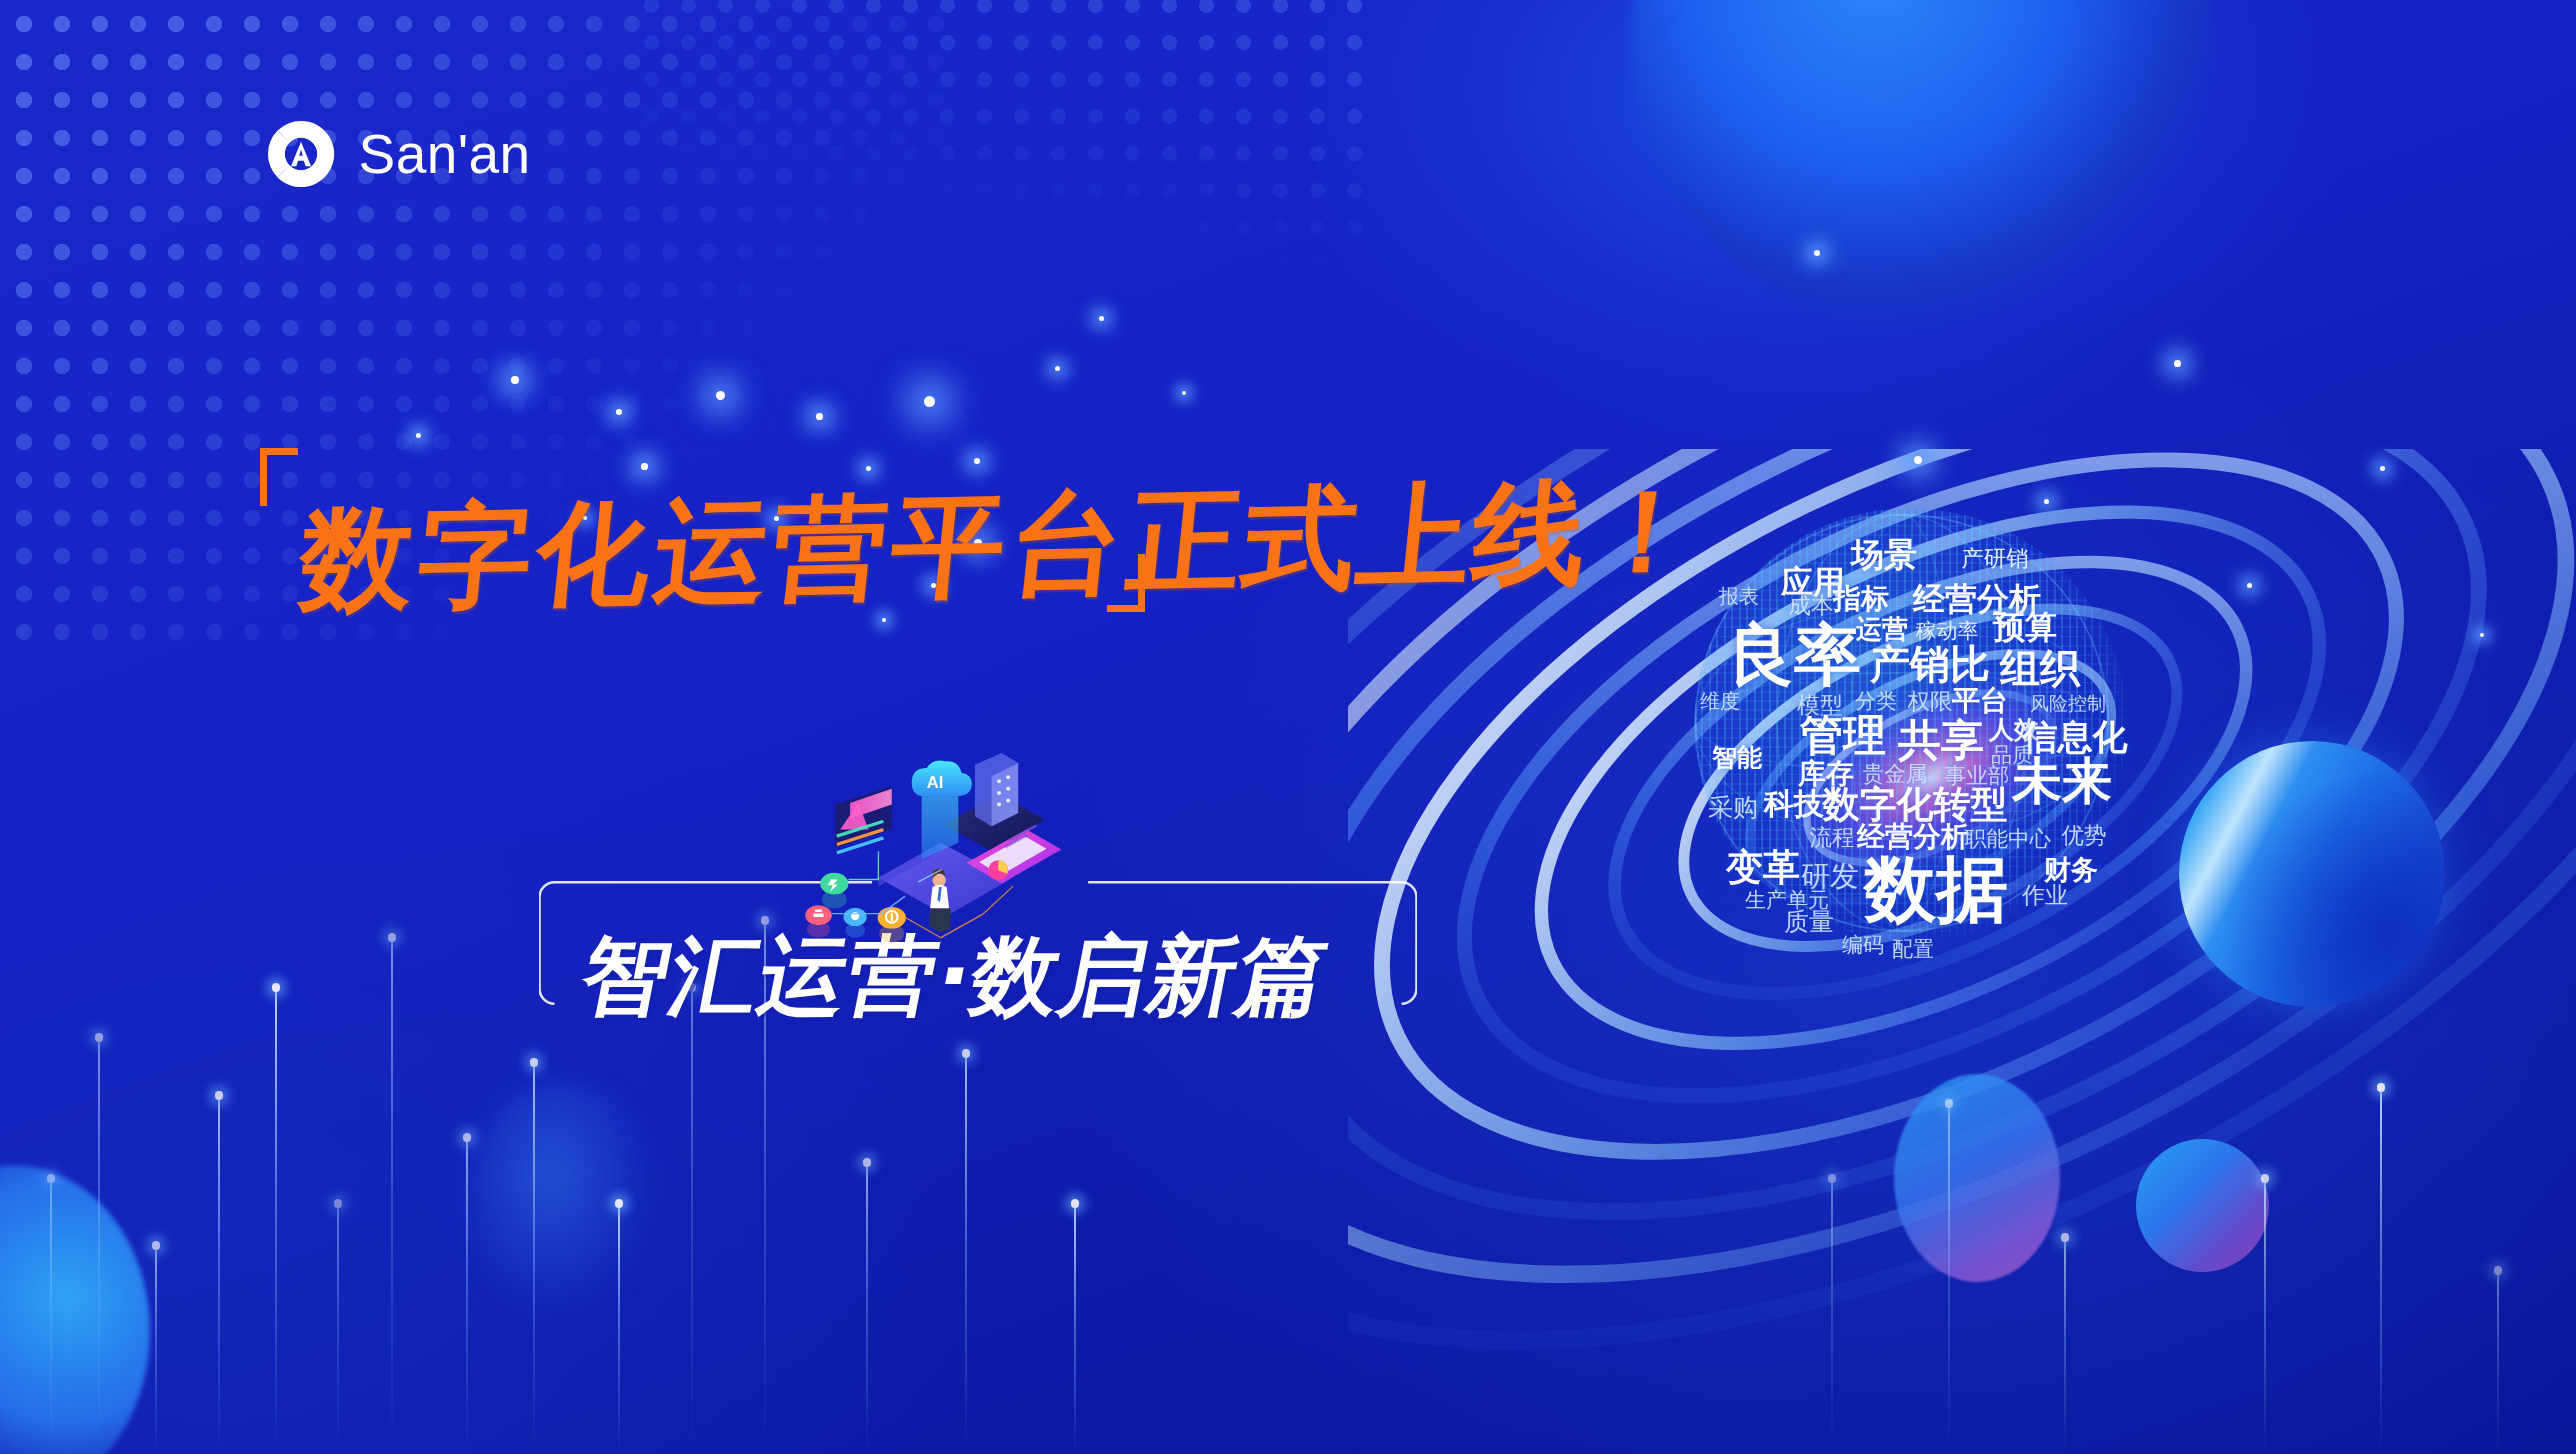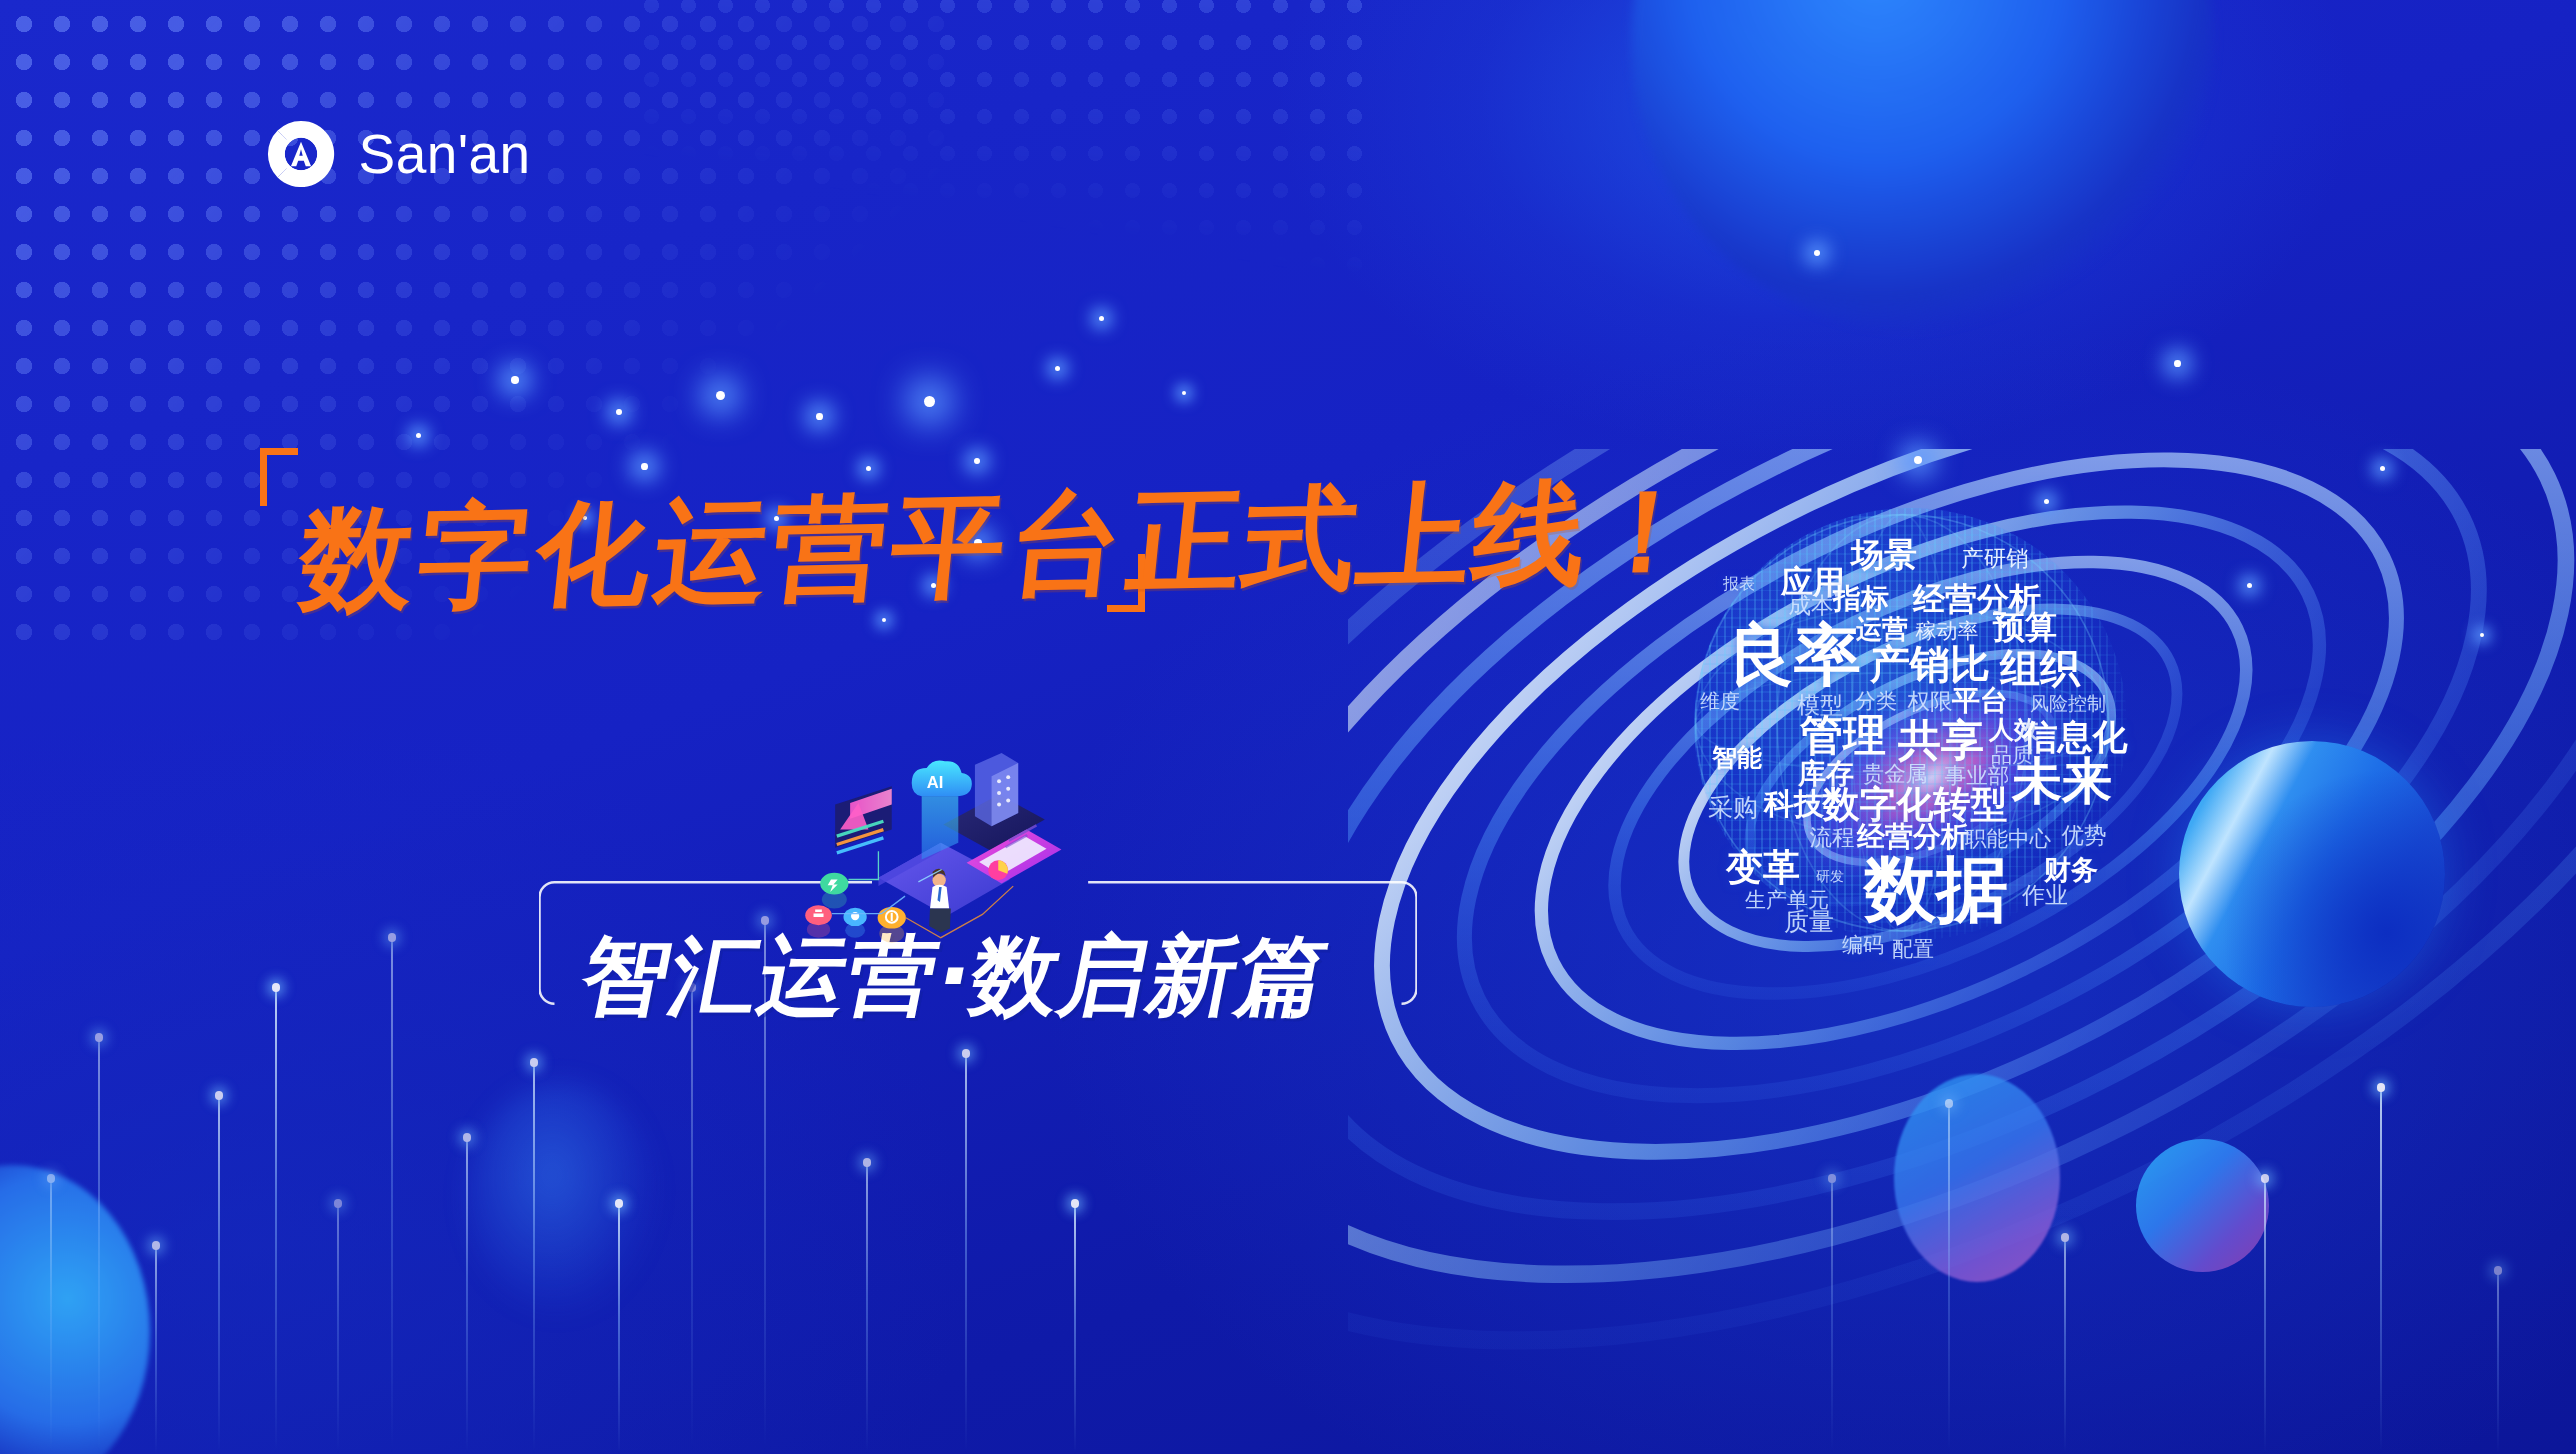--- a/index.html
+++ b/index.html
@@ -400,21 +400,21 @@
       <ellipse cx="250" cy="258" rx="248" ry="250" fill="none" stroke="rgba(120,220,255,.28)" stroke-width="2"></ellipse>
       <ellipse cx="250" cy="258" rx="150" ry="250" fill="none" stroke="rgba(120,220,255,.20)" stroke-width="2"></ellipse>
       <ellipse cx="250" cy="258" rx="60" ry="250" fill="none" stroke="rgba(120,220,255,.14)" stroke-width="2"></ellipse>
       <ellipse cx="250" cy="258" rx="248" ry="140" fill="none" stroke="rgba(120,220,255,.16)" stroke-width="2"></ellipse>
       <ellipse cx="250" cy="258" rx="248" ry="60" fill="none" stroke="rgba(120,220,255,.12)" stroke-width="2"></ellipse>
     </svg>
     <div id="wordcloud">
         <span class="wc-word" style="left: 190px; top: 46px; font-size: 33px;">场景</span>
         <span class="wc-word w-light" style="left: 301px; top: 50px; font-size: 22.5px;">产研销</span>
         <span class="wc-word" style="left: 119px; top: 74px; font-size: 32px;">应用</span>
-        <span class="wc-word w-dim" style="left: 45px; top: 76px; font-size: 16px;">报表</span>
+        <span class="wc-word w-dim" style="left: 45px; top: 88px; font-size: 20px;">报表</span>
         <span class="wc-word w-dim" style="left: 117px; top: 97px; font-size: 22.5px;">成本</span>
         <span class="wc-word" style="left: 167px; top: 91px; font-size: 28px;">指标</span>
         <span class="wc-word" style="left: 283px; top: 91px; font-size: 32px;">经营分析</span>
         <span class="wc-word" style="left: 188px; top: 121px; font-size: 26px;">运营</span>
         <span class="wc-word w-light" style="left: 253px; top: 123px; font-size: 21px;">稼动率</span>
         <span class="wc-word" style="left: 331px; top: 119px; font-size: 32px;">预算</span>
         <span class="wc-word" style="left: 100px; top: 147px; font-size: 67px;">良率</span>
         <span class="wc-word" style="left: 236px; top: 156px; font-size: 40px;">产销比</span>
         <span class="wc-word" style="left: 346px; top: 160px; font-size: 40px;">组织</span>
         <span class="wc-word w-dim" style="left: 26px; top: 193px; font-size: 20px;">维度</span>
@@ -434,21 +434,21 @@
         <span class="wc-word w-dim" style="left: 279px; top: 268px; font-size: 21.6px; padding-left: 8px;">事业部</span>
         <span class="wc-word" style="left: 368px; top: 273px; font-size: 50px;">未来</span>
         <span class="wc-word w-dim" style="left: 39px; top: 299px; font-size: 25px;">采购</span>
         <span class="wc-word" style="left: 100px; top: 296px; font-size: 30px;">科技</span>
         <span class="wc-word" style="left: 221px; top: 296px; font-size: 37px;">数字化转型</span>
         <span class="wc-word w-dim" style="left: 138px; top: 329px; font-size: 22.5px;">流程</span>
         <span class="wc-word" style="left: 219px; top: 329px; font-size: 28px;">经营分析</span>
         <span class="wc-word w-dim" style="left: 314px; top: 331px; font-size: 21.6px;">职能中心</span>
         <span class="wc-word w-dim" style="left: 390px; top: 327px; font-size: 22.5px;">优势</span>
         <span class="wc-word" style="left: 69px; top: 359px; font-size: 37px;">变革</span>
-        <span class="wc-word w-dim" style="left: 136px; top: 368px; font-size: 14px;">研发</span>
+        <span class="wc-word w-dim" style="left: 136px; top: 368px; font-size: 29px;">研发</span>
         <span class="wc-word" style="left: 242px; top: 381px; font-size: 72px;">数据</span>
         <span class="wc-word" style="left: 377px; top: 361px; font-size: 27px;">财务</span>
         <span class="wc-word w-dim" style="left: 351px; top: 387px; font-size: 23px;">作业</span>
         <span class="wc-word w-dim" style="left: 93px; top: 392px; font-size: 21px;">生产单元</span>
         <span class="wc-word w-dim" style="left: 115px; top: 413px; font-size: 25px;">质量</span>
         <span class="wc-word w-dim" style="left: 169px; top: 437px; font-size: 21px;">编码</span>
         <span class="wc-word w-dim" style="left: 219px; top: 441px; font-size: 21px;">配置</span>
       </div>
   </div>
 

